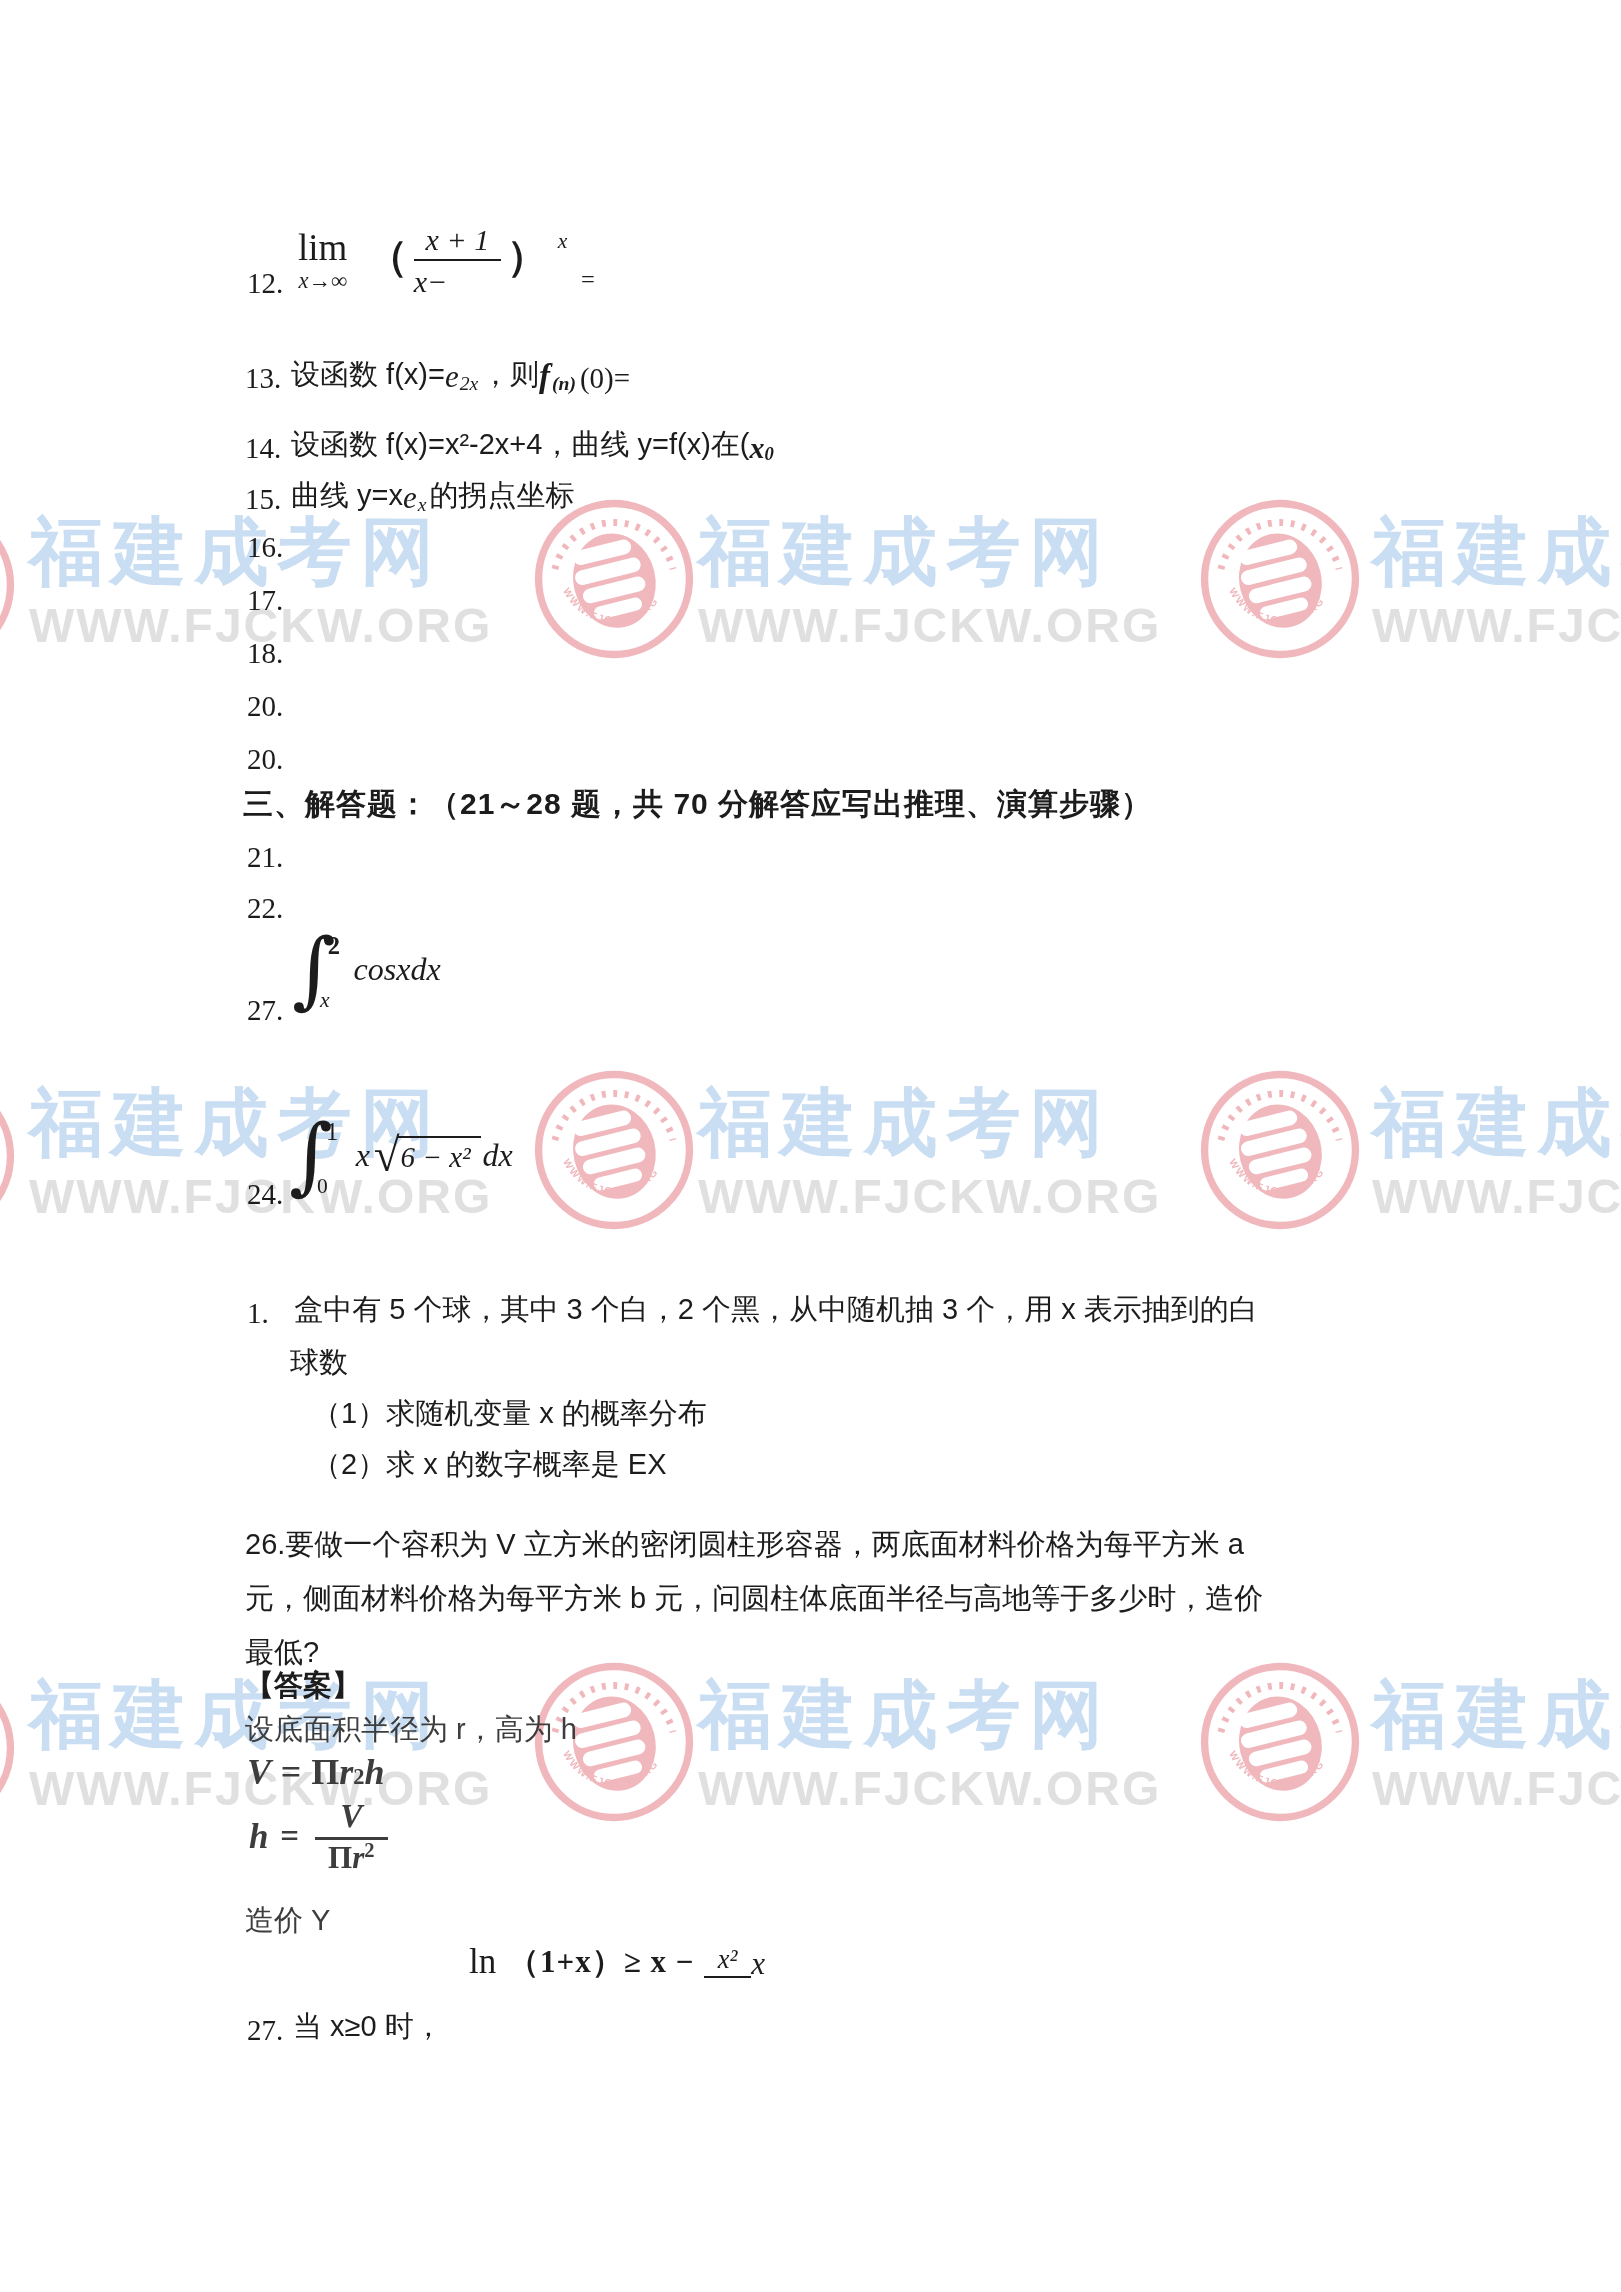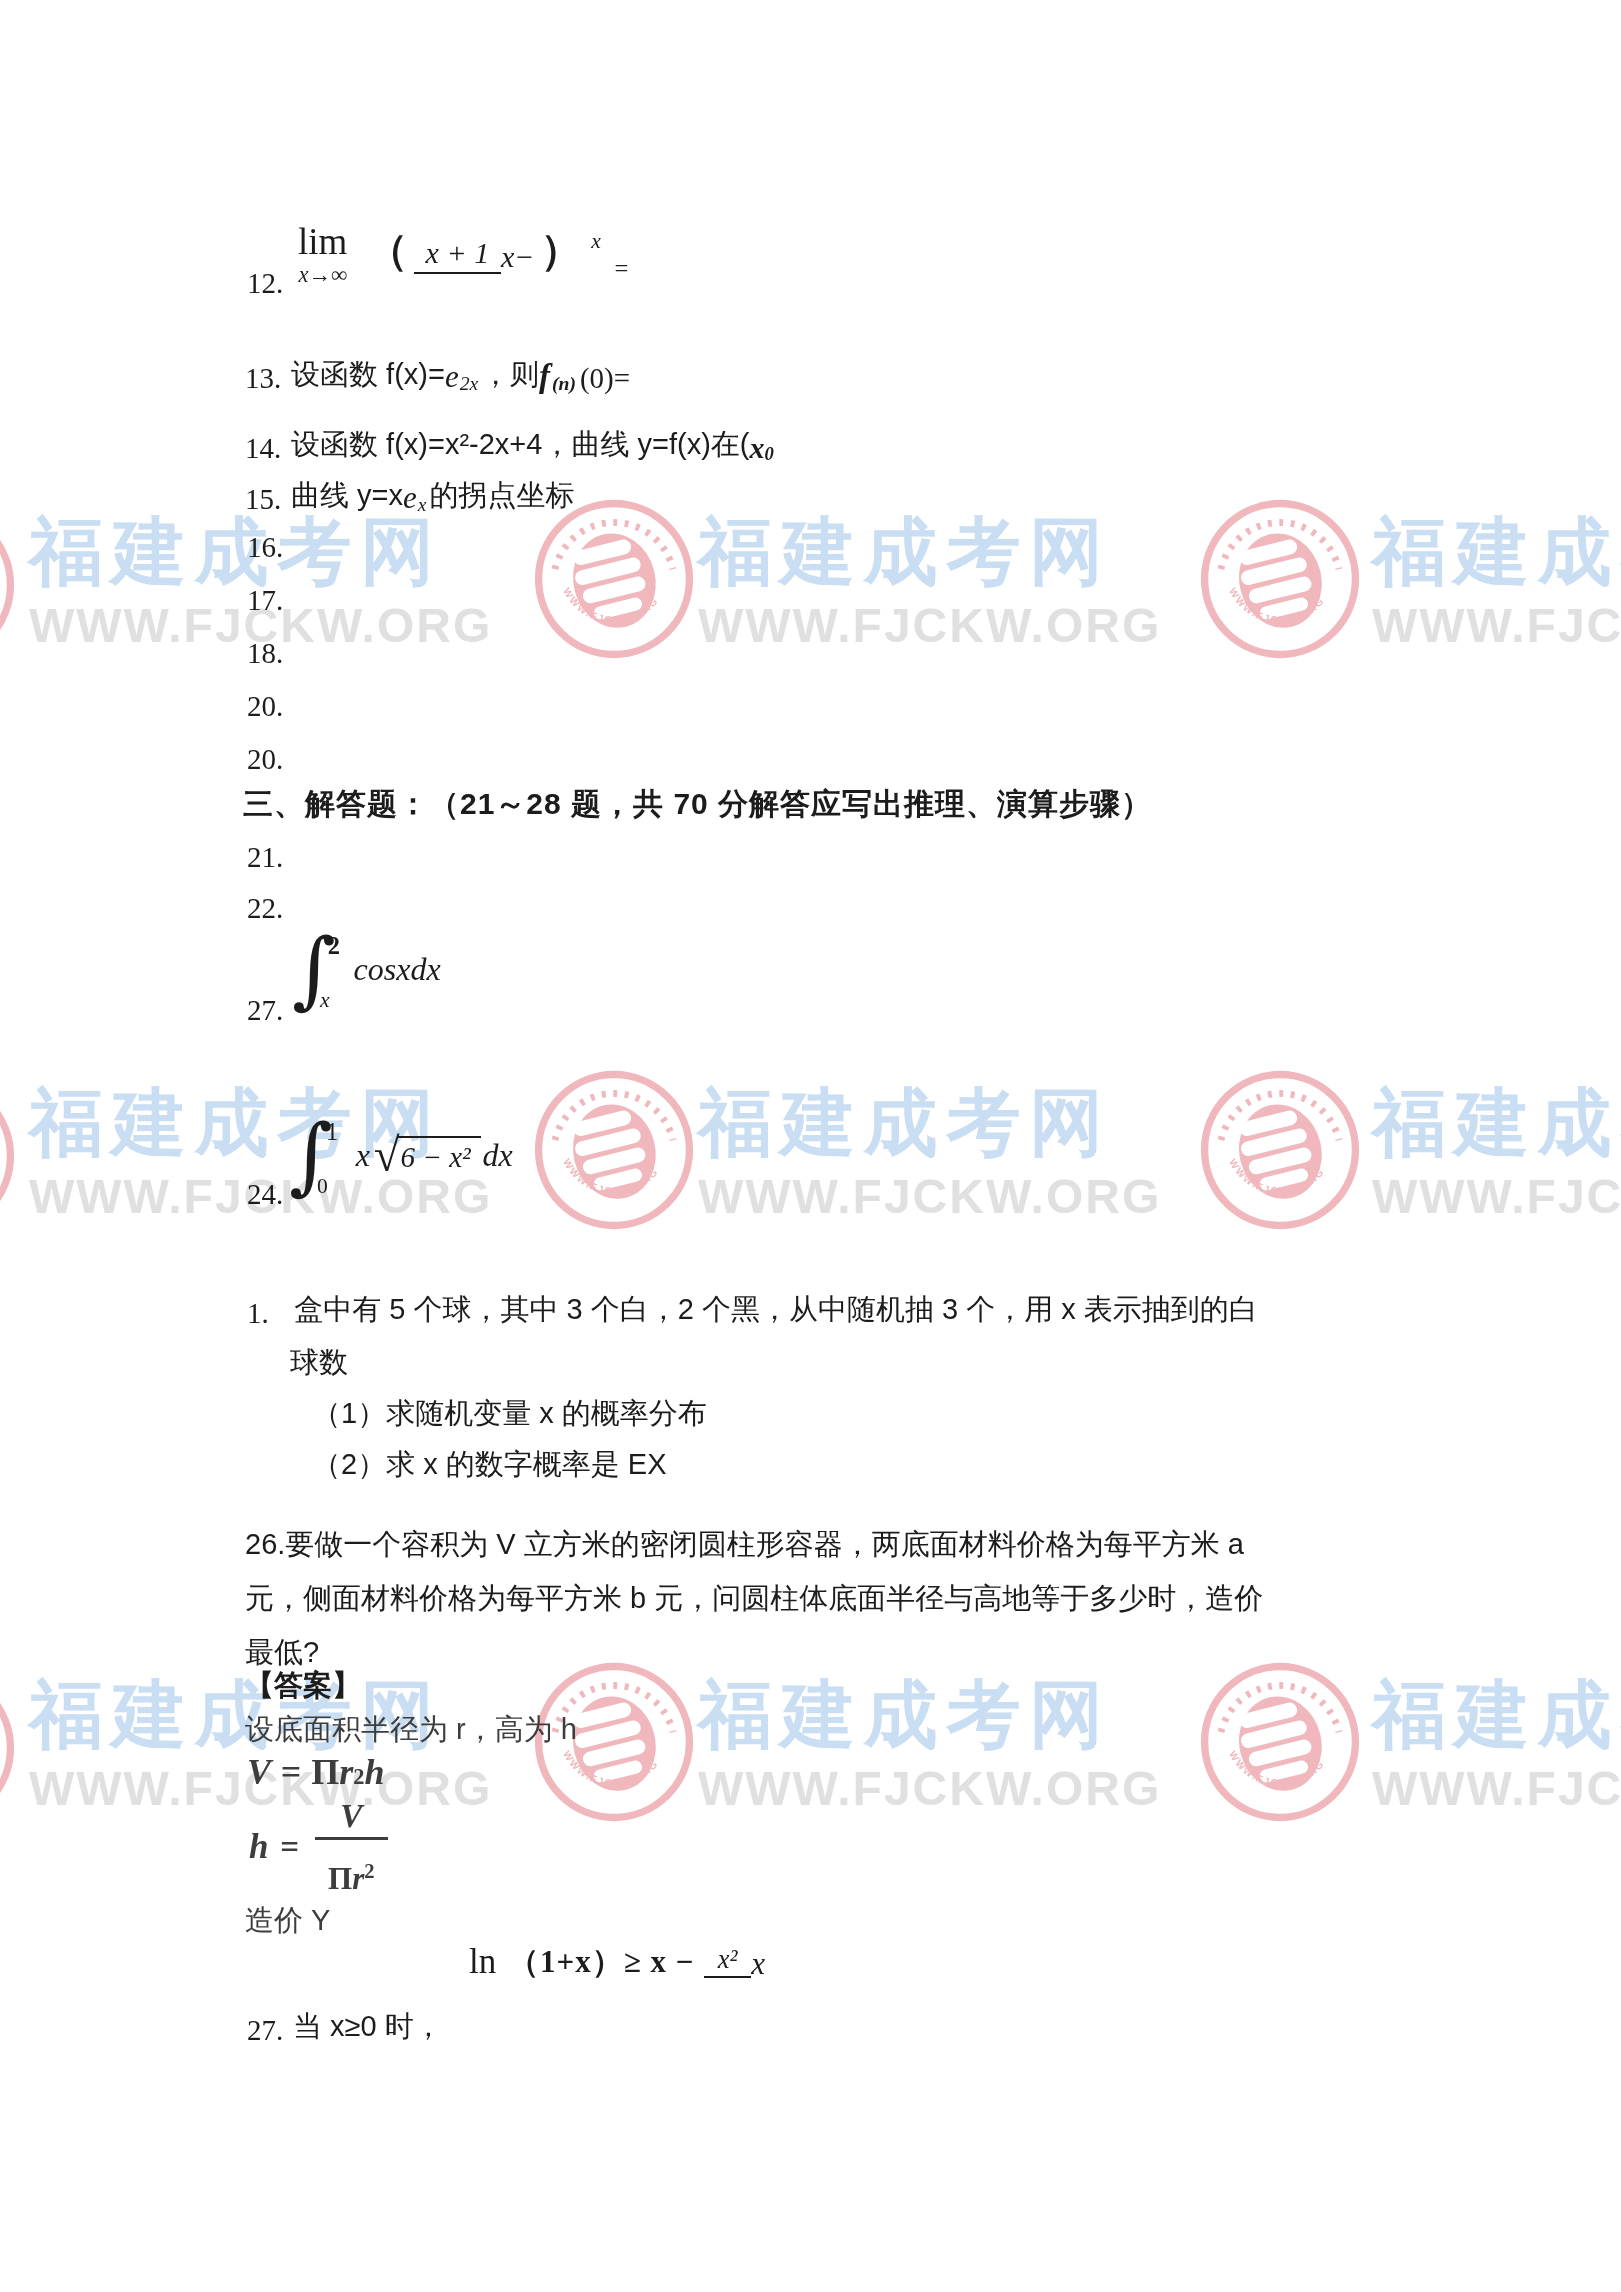--- a/index.html
+++ b/index.html
@@ -33,21 +33,21 @@
   .wm-url{font-size:48px;font-weight:700;letter-spacing:2px;color:var(--wm_gray);line-height:1;margin-top:12.7px;}
   .stamp{position:absolute;width:164px;height:164px;color:var(--stamp_pink);opacity:.92;}
   .content{position:relative;z-index:2;}
 
   
   .mrow{display:flex;align-items:center;font-family:"Liberation Serif","DejaVu Serif",serif;color:var(--ink);}
   .limcol{display:flex;flex-direction:column;align-items:center;margin-right:13.7px;}
   .lim{font-size:37px;line-height:1;}
   .limsub{font-size:22.5px;font-style:italic;line-height:1;margin-top:3.9px;}
   .bigparen{font-size:41px;font-weight:700;line-height:1;margin:0 5.9px 7.8px 5.9px;}
-  .frac{display:inline-flex;flex-direction:row;}
+  .frac{display:inline-flex;flex-direction:column;}
   .fnum{font-size:30px;font-style:italic;padding:0 11.8px 2.9px 11.8px;border-bottom:2.9px solid var(--ink);line-height:1.1;}
   .fden{font-size:30px;font-style:italic;padding-top:3.9px;line-height:1.1;}
   .supx{font-size:21.6px;font-style:italic;align-self:flex-start;margin-top:5.9px;margin-left:3.9px;}
   .eqlow{font-size:24.5px;align-self:flex-end;margin:0 0 3.9px 13.7px;}
 
   
   .intwrap{position:absolute;display:flex;align-items:center;font-family:"Liberation Serif","DejaVu Serif",serif;}
   .bigint{font-size:84px;line-height:.92;font-family:"DejaVu Serif","Liberation Serif",serif;}
   .isup{position:relative;top:-23.5px;font-size:24.5px;margin-left:-2px;}
   .isub{position:relative;top:31px;margin-left:-15.7px;font-size:21.6px;font-style:italic;}
@@ -58,21 +58,21 @@
 
   
   .ans-line{position:absolute;font-size:29px;color:var(--answer_gray);}
   .f1row{display:flex;align-items:baseline;font-size:36px;font-weight:700;font-family:"Liberation Serif","DejaVu Serif",serif;}
   .f1row .gap{margin:0 9.8px;}
   .f2row{display:flex;align-items:center;font-family:"Liberation Serif","DejaVu Serif",serif;font-weight:700;}
   .f2lhs{font-size:35px;font-style:italic;margin-right:11.8px;}
   .f2eq{font-size:33px;margin-right:15.7px;}
   .frac2{display:inline-flex;flex-direction:column;align-items:center;}
   .f2num{font-size:33px;font-style:italic;padding:0 25.5px 3.9px 25.5px;border-bottom:3.4px solid var(--answer_gray);line-height:1;}
-  .f2den{font-size:31px;padding-top:21px;line-height:1;}
+  .f2den{font-size:31px;padding-top:0;line-height:1;}
 
   
   .row27{display:flex;align-items:center;font-family:"Liberation Serif","DejaVu Serif",serif;}
   .ln27{font-size:35px;margin-right:11.8px;}
   .mid27{font-size:31px;font-weight:600;letter-spacing:1px;}
   .frac27{display:inline-flex;flex-direction:row;align-items:center;margin-left:9.8px;}
   .f27num{font-size:26.5px;font-style:italic;padding:0 13.7px 2.9px 13.7px;border-bottom:2.9px solid var(--ink);line-height:1;}
   .f27den{font-size:31px;font-style:italic;padding-top:3.9px;line-height:1;}
 </style>
 </head>

